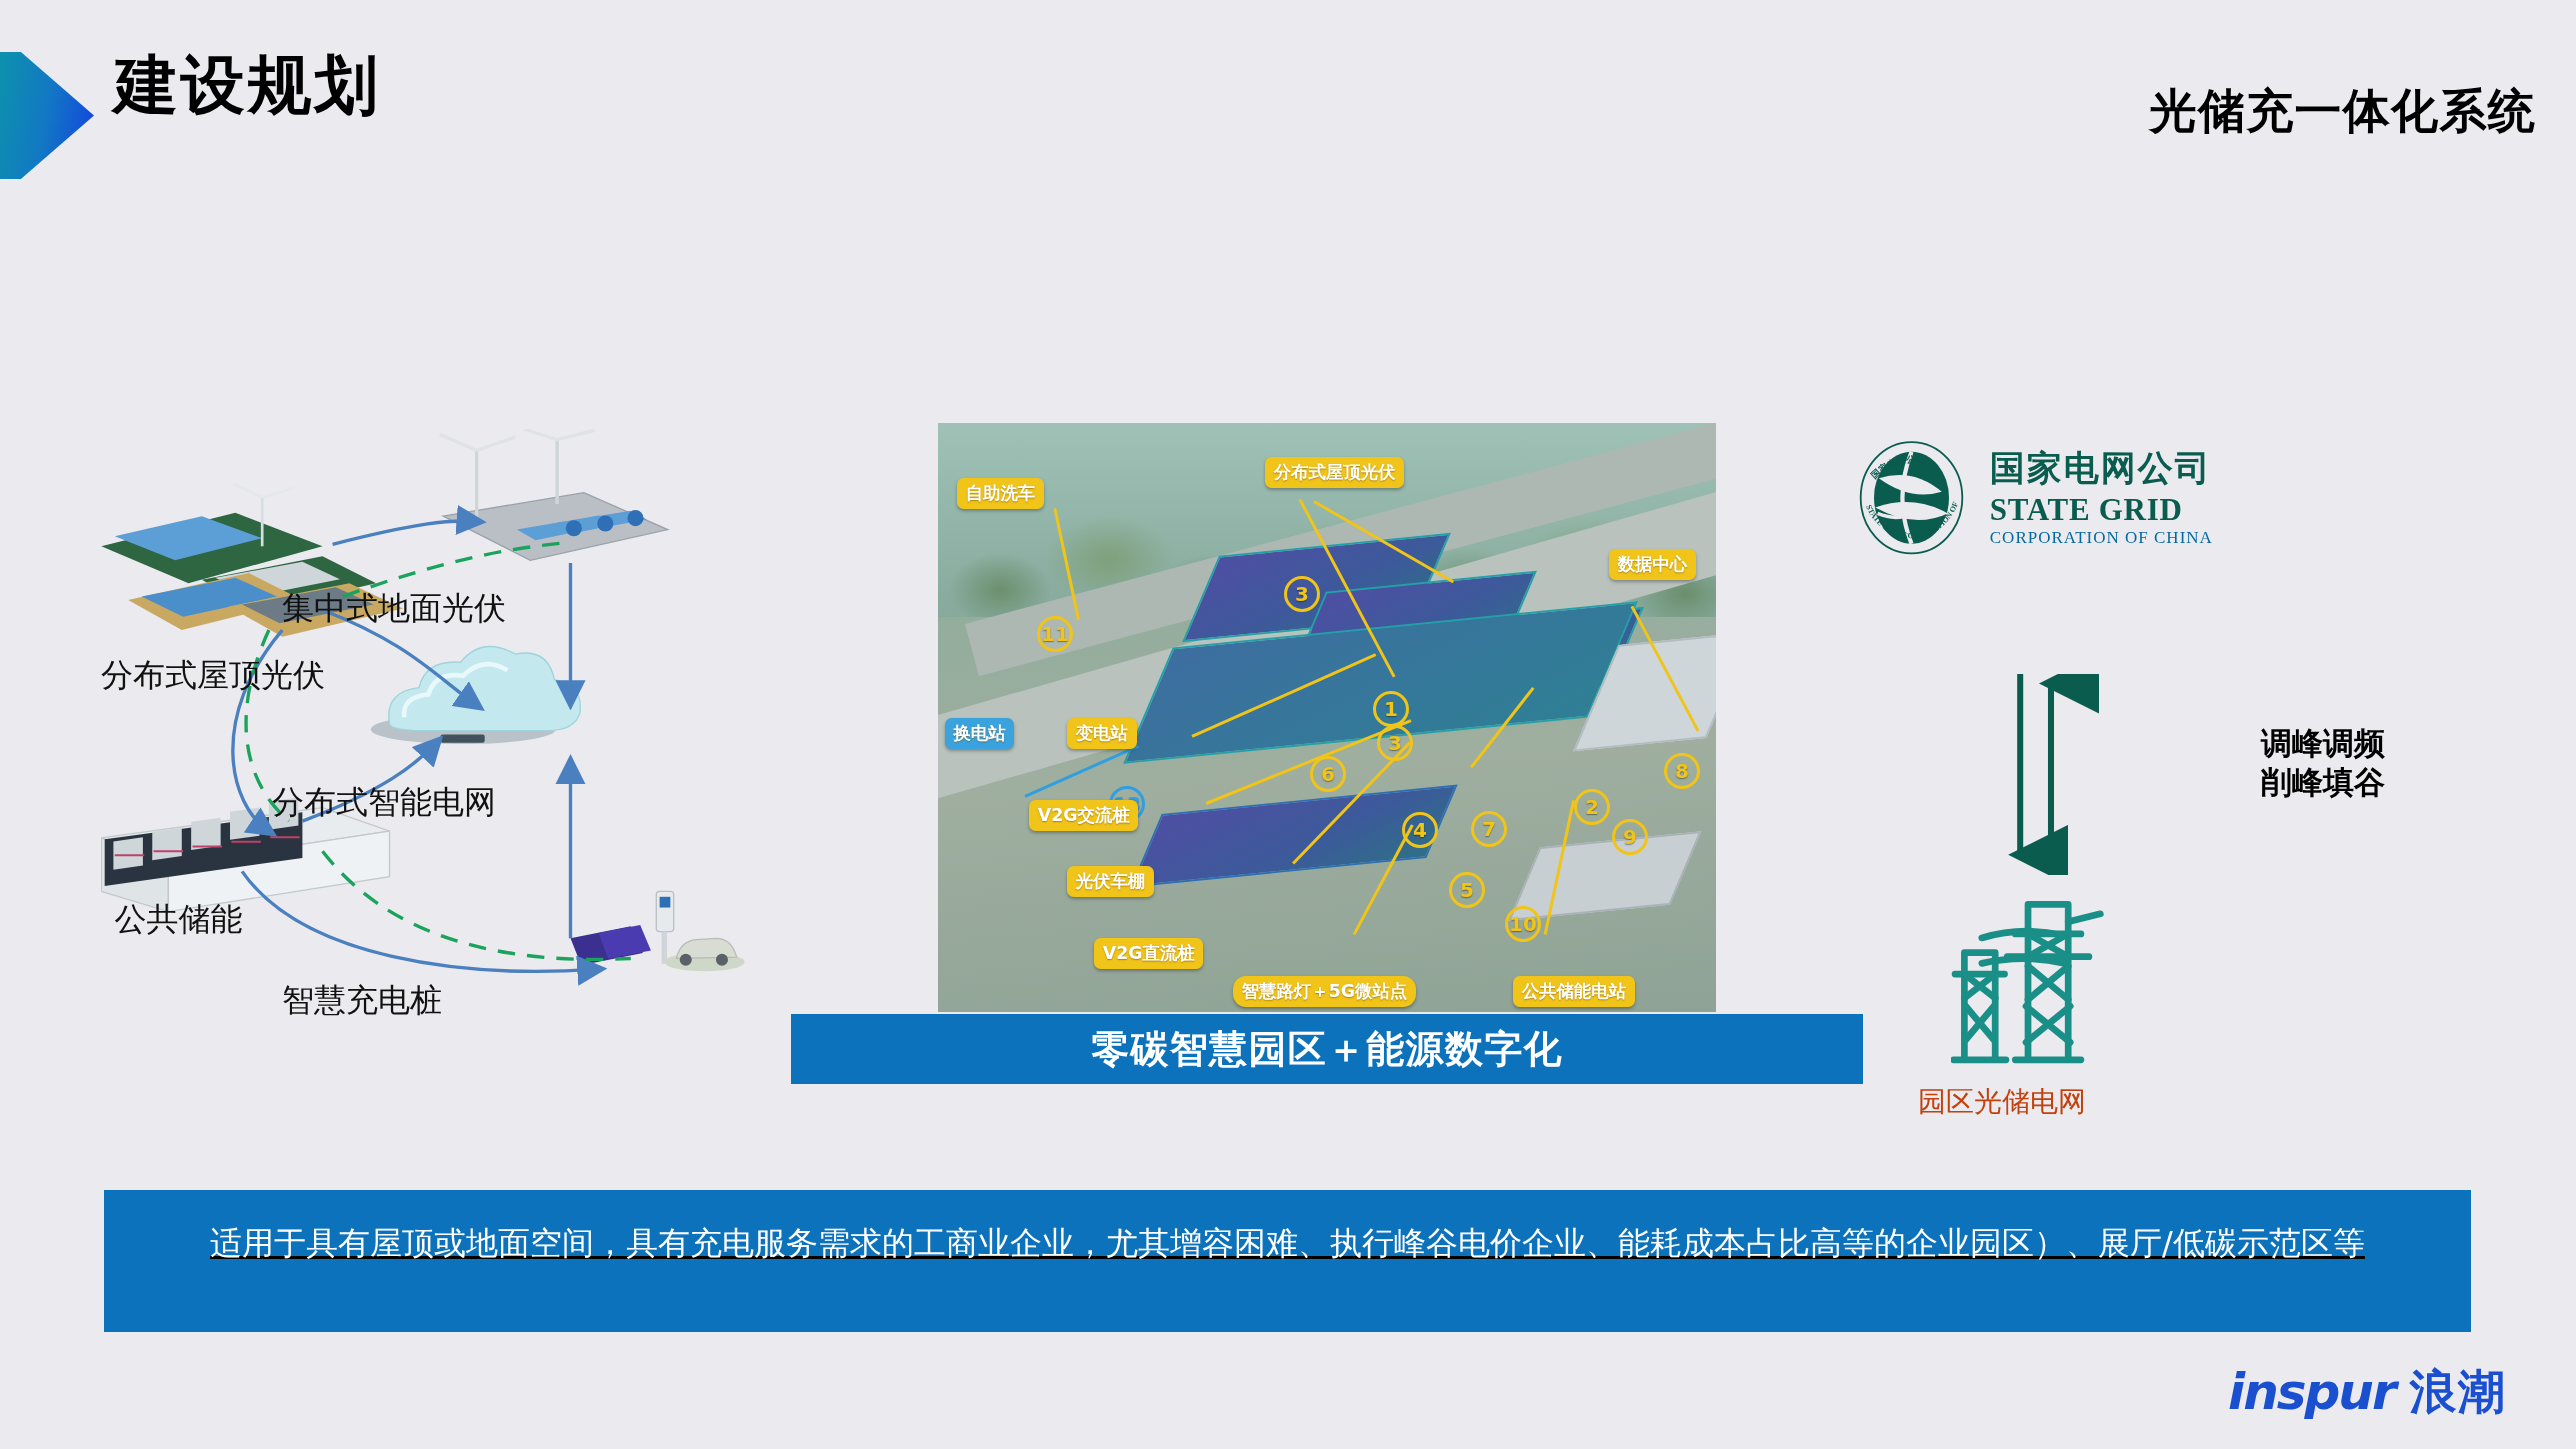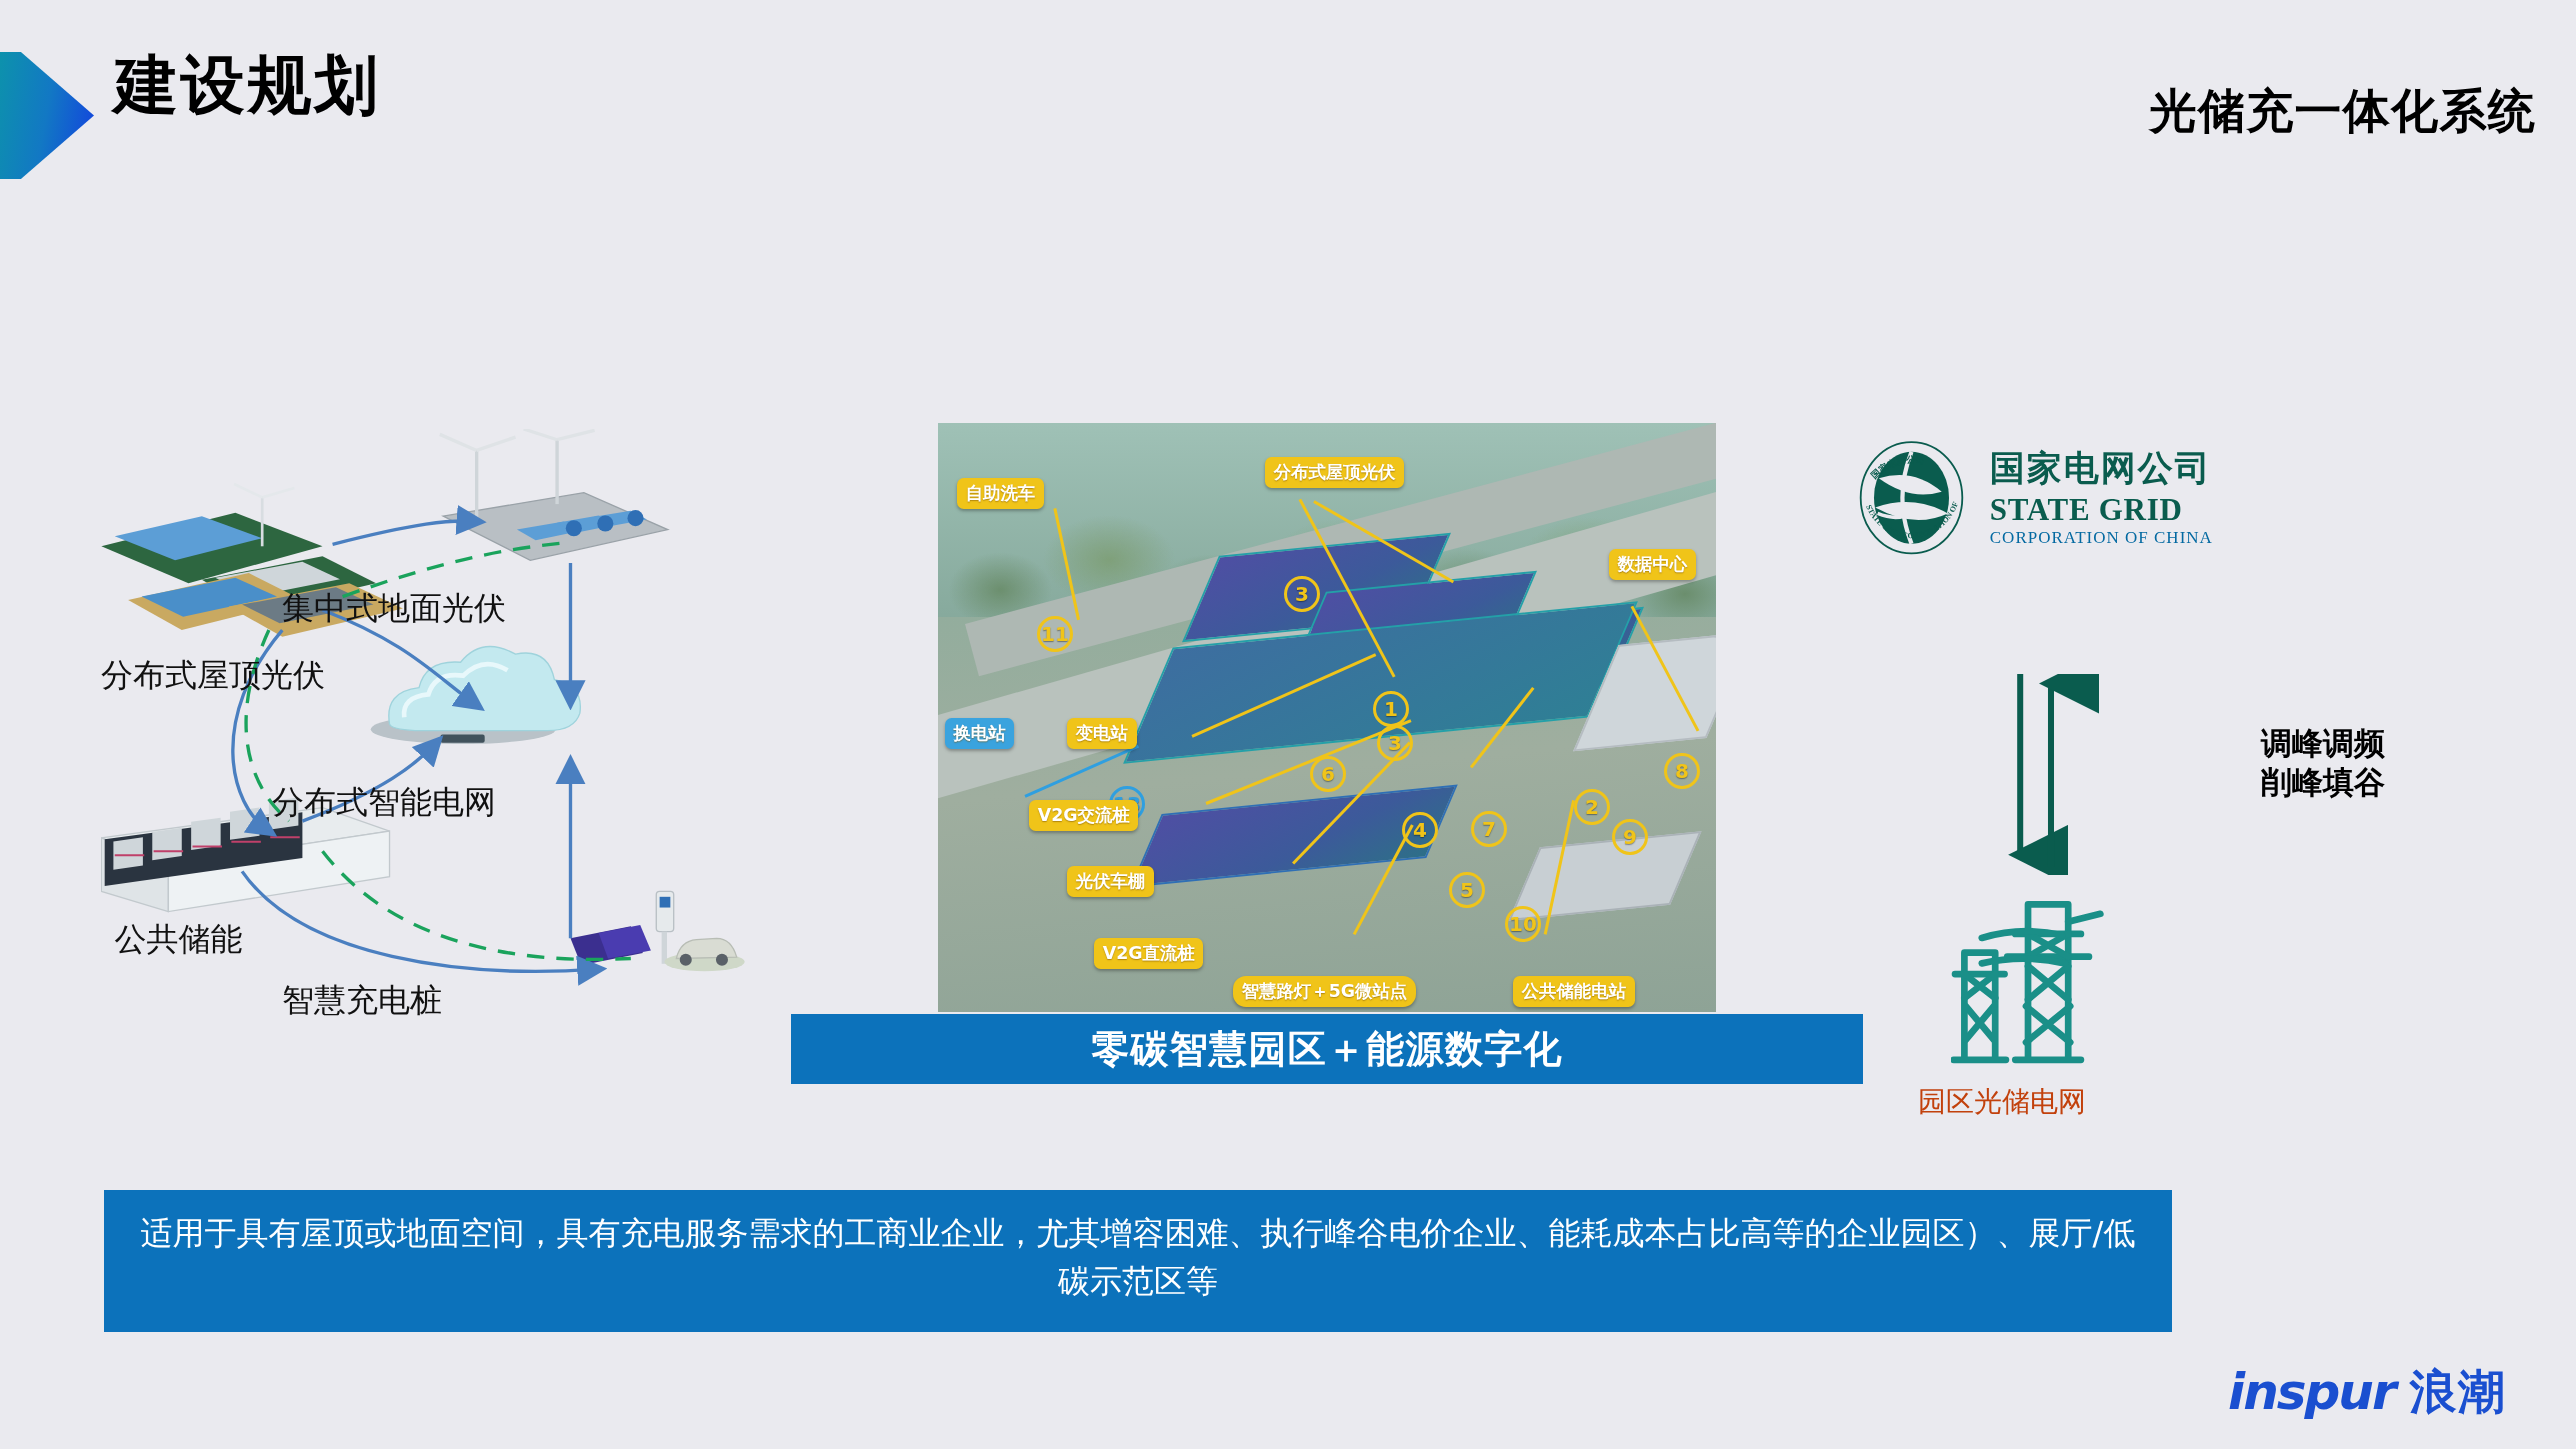--- a/index.html
+++ b/index.html
@@ -51,21 +51,21 @@
   
   .diagram { position: absolute; left: 101px; top: 429px; width: 691px; height: 630px; }
   .diagram svg { position: absolute; left: 0; top: 0; }
   .dlabel {
     position: absolute; font-size: 32px; color: #111; white-space: nowrap;
     font-family: "DejaVu Sans", "Liberation Sans", sans-serif;
   }
   .lbl-ground   { left: 181px; top: 158px; }
   .lbl-rooftop  { left: 0px;   top: 225px; }
   .lbl-grid     { left: 171px; top: 352px; }
-  .lbl-storage  { left: 13.4px;  top: 469px; margin-top: 20px; }
+  .lbl-storage  { left: 13.4px;  top: 469px; }
   .lbl-charger  { left: 181px; top: 550px; }
 
   
   .render-box {
     position: absolute; left: 938px; top: 423px;
     width: 778px; height: 589px;
     background: linear-gradient(180deg,#8fb0a6 0%, #7fa598 28%, #9ab3a5 55%, #8fa79c 100%);
     overflow: hidden;
   }
   .render-box .sky {
@@ -147,22 +147,22 @@
   }
   .sg-tower { position:absolute; left:113px; top:463px; width:221px; height:181px; }
   .sg-tower-label {
     position:absolute; left:80px; top:647px;
     font-size:28px; color:#c2410c; white-space:nowrap;
     font-family:"DejaVu Sans","Liberation Sans",sans-serif;
   }
 
   
   .bottom-banner {
-    position:absolute; left:104px; top:1190px; width:2068px; height:142px;
-    background:#0c72bb; padding:19px 28px;
+    position:absolute; left:104px; top:1190px; width:2367px; height:142px;
+    background:#0c72bb; padding:29px 28px;text-decoration:underline;
   }
   .bottom-banner p {
     color:#fff; font-size:32px; line-height:1.5; text-align:center;
     font-family:"DejaVu Sans","Liberation Sans",sans-serif;
   }
 
   
   .inspur { position:absolute; right:70px; bottom:25.5px; display:flex; align-items:center; gap:14.8px; }
   .inspur .mark {
     font-size:50px; font-weight:bold; font-style:italic; color:#1a4fd0;

